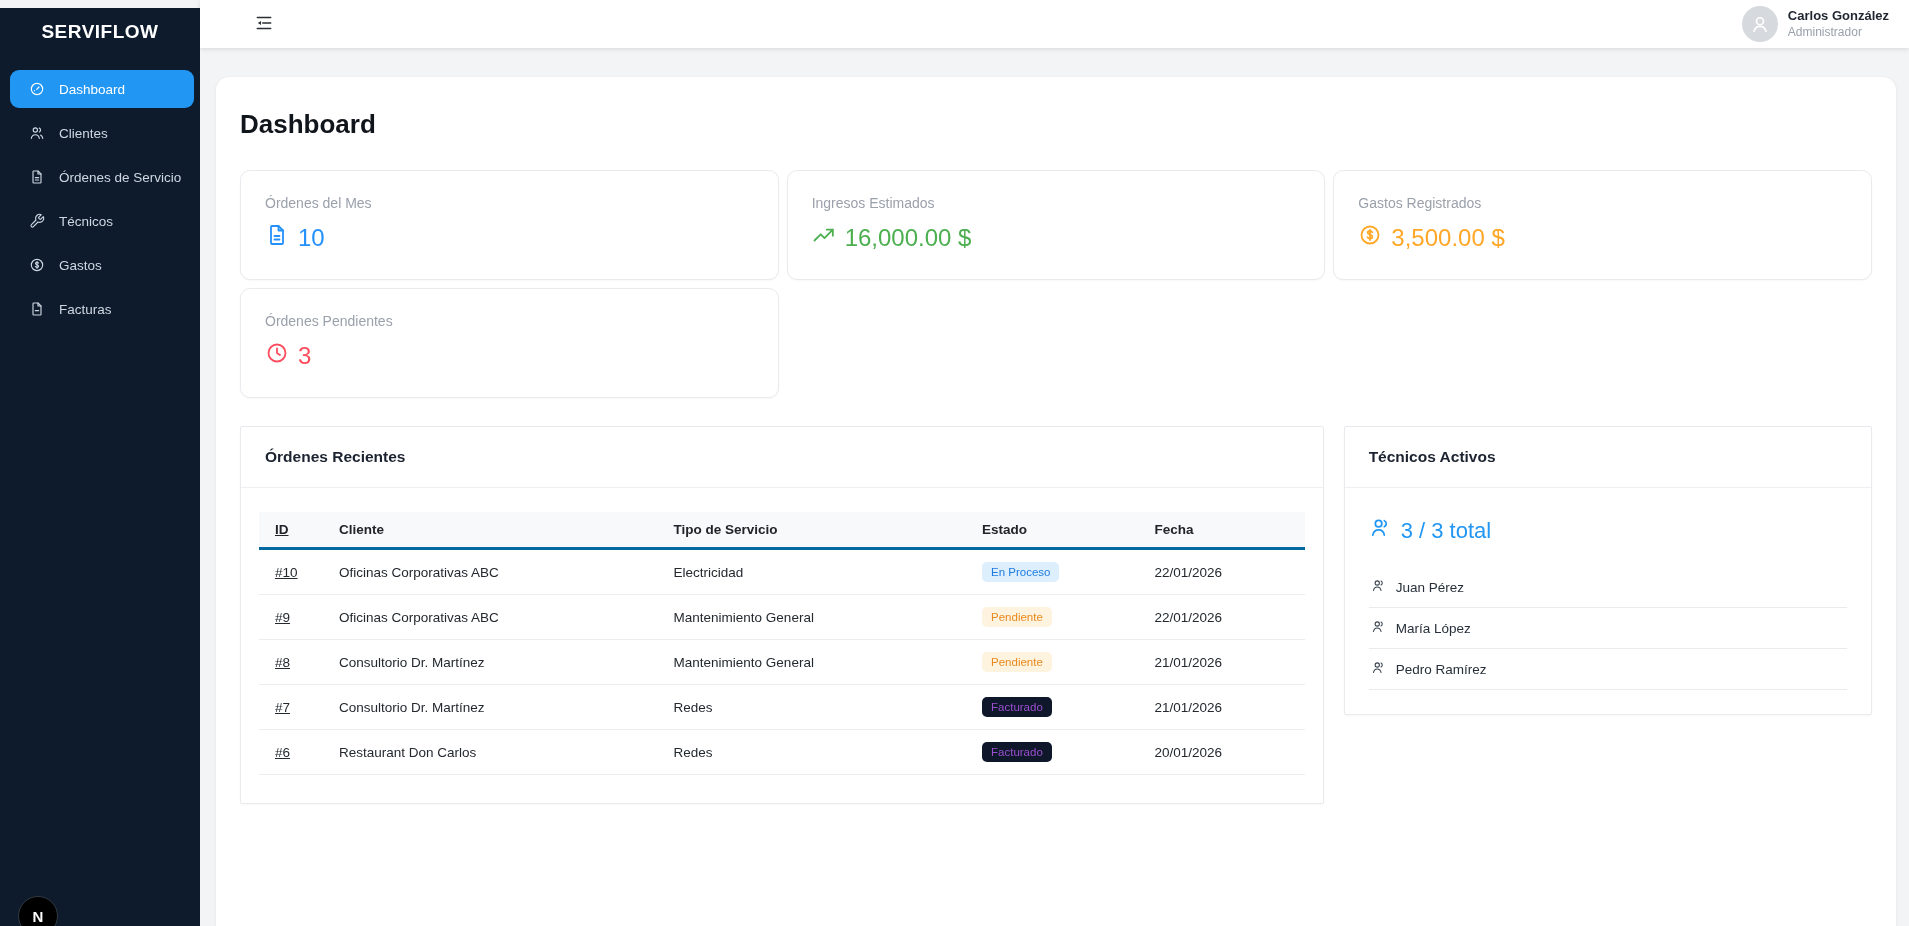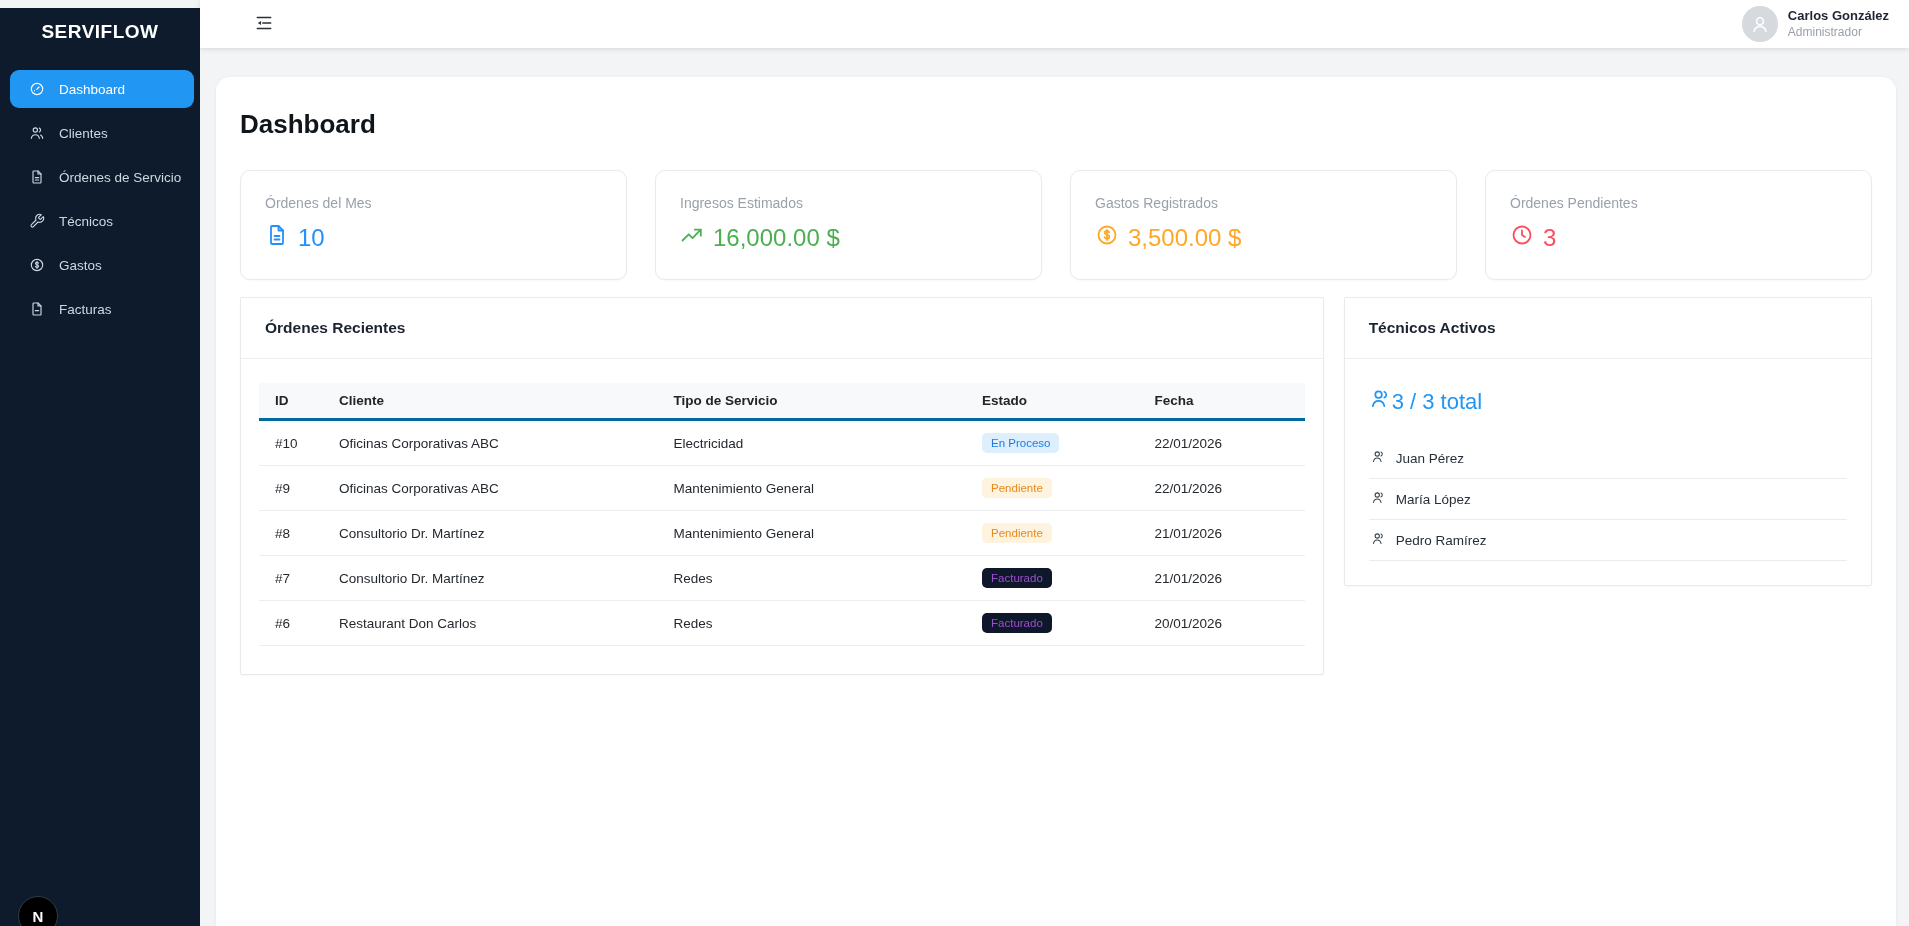--- a/index.html
+++ b/index.html
@@ -26,21 +26,21 @@
   .avatar svg { width:22px; height:22px; stroke:#ffffff; fill:none; stroke-width:1.8; stroke-linecap:round; }
   .user-name { font-size:13px; font-weight:700; color:#1f2530; line-height:1.3; }
   .user-role { font-size:12px; color:#9aa1ab; line-height:1.3; }
 
   
   .content-wrap { flex:1; padding:29px 13px 0 16px; }
   .content-card { background:#ffffff; border-radius:14px 14px 0 0; box-shadow:0 1px 4px rgba(0,0,0,.06); height:100%; padding:30px 24px 0 24px; }
   h1.page-title { font-size:26px; font-weight:700; color:#10151c; margin:2px 0 30px 0; }
 
   
-  .stats { display:grid; grid-template-columns:repeat(4,1fr); gap:28px; margin-bottom:17px; }
+  .stats { display:grid; grid-template-columns:repeat(3,1fr); gap:8px; margin-bottom:28px; }
   .stat-card { background:#fff; border:1px solid #e8eaee; border-radius:10px; padding:24px 24px 26px 24px; box-shadow:0 1px 2px rgba(0,0,0,.03); }
   .stat-label { font-size:14px; color:#9aa1ab; }
   .stat-value { margin-top:12px; display:flex; align-items:center; gap:9px; font-size:24px; font-weight:500; }
   .stat-value svg { width:24px; height:24px; stroke:currentColor; fill:none; stroke-width:1.8; stroke-linecap:round; stroke-linejoin:round; }
   .c-blue  .stat-value { color:#2490fb; }
   .c-green .stat-value { color:#4caf50; }
   .c-orange .stat-value { color:#ffa726; }
   .c-red   .stat-value { color:#fb4d5d; }
 
   
@@ -48,31 +48,31 @@
   .panel { background:#fff; border:1px solid #e8eaee; border-radius:2px; box-shadow:0 1px 2px rgba(0,0,0,.03); }
   .panel-title { padding:21px 24px; font-size:15.5px; font-weight:700; color:#1c2330; border-bottom:1px solid #edf0f3; }
   .orders { flex:0 0 66.4%; }
   .tech { flex:1; }
   .orders .panel-body { padding:24px 18px 28px 18px; }
 
   table { width:100%; border-collapse:collapse; font-size:13.5px; color:#24292f; }
   thead th { background:#f8f9fa; text-align:left; font-weight:700; padding:10px 12px; color:#212529; }
   tbody td { padding:12px 12px; border-bottom:1px solid #ebeef1; }
   tbody tr:first-child td { border-top:3px solid #0369a1; }
-  th:first-child, td:first-child { padding-left:16px; }
+  th:first-child, td:first-child { padding-left:16px;text-decoration:underline; }
   col.c-id { width:6.5%; } col.c-client { width:32%; } col.c-service { width:29.5%; } col.c-status { width:16.5%; } col.c-date { width:15.5%; }
 
   .badge { display:inline-block; padding:4px 9px; border-radius:5px; font-size:11.5px; }
   .badge[data-status="info"]    { background:#ddeefd; color:#1e7ce0; }
   .badge[data-status="warning"] { background:#fdf3df; color:#e8891d; }
   .badge[data-status="billed"]  { background:#0f172a; color:#9b4fd0; }
 
   
   .tech .panel-body { padding:24px; }
-  .tech-summary { display:flex; align-items:center; color:#2196f3; font-size:22px; margin:4px 0 22px 0; }
+  .tech-summary { display:flex; align-items:center; gap:9px; color:#2196f3; font-size:22px; margin:4px 0 22px 0; }
   .tech-summary svg { width:23px; height:23px; stroke:currentColor; fill:none; stroke-width:1.8; stroke-linecap:round; stroke-linejoin:round; }
   .tech-item { display:flex; align-items:center; gap:10px; padding:11px 2px; border-bottom:1px solid #e9ecef; font-size:13.5px; color:#27303a; }
   .tech-item svg { width:15px; height:15px; stroke:#39424e; fill:none; stroke-width:1.7; stroke-linecap:round; stroke-linejoin:round; }
 </style>
 </head>
 <body>
 
 <aside class="sidebar">
   <div class="logo">SERVIFLOW</div>
   <nav class="nav">

